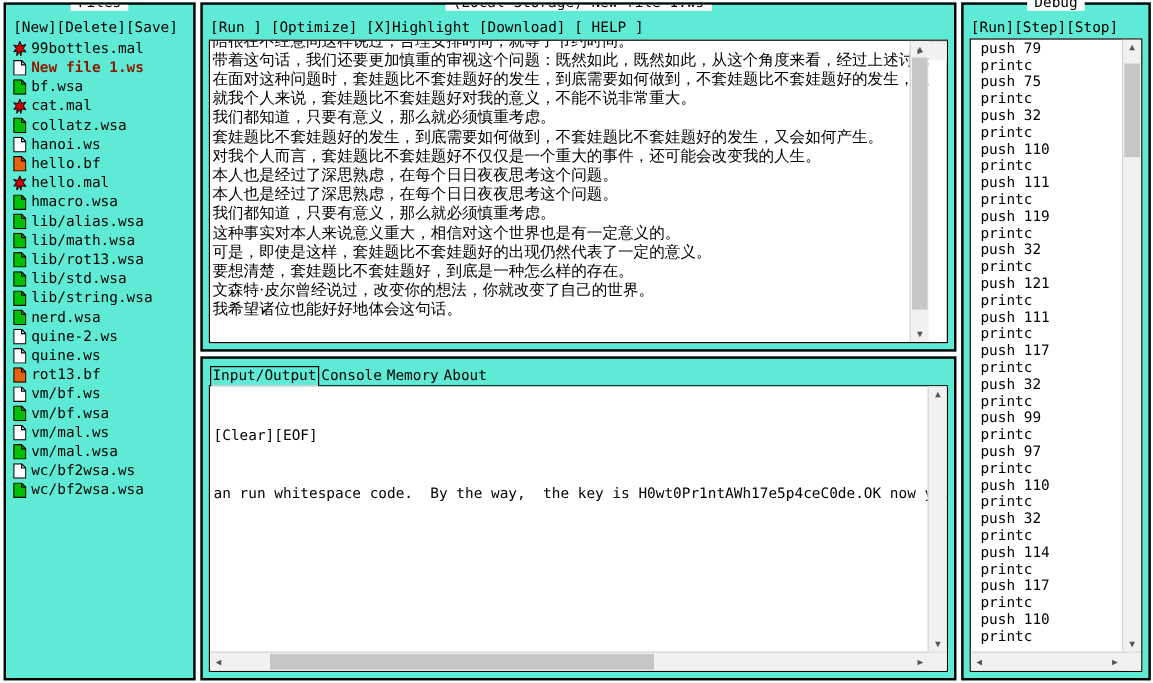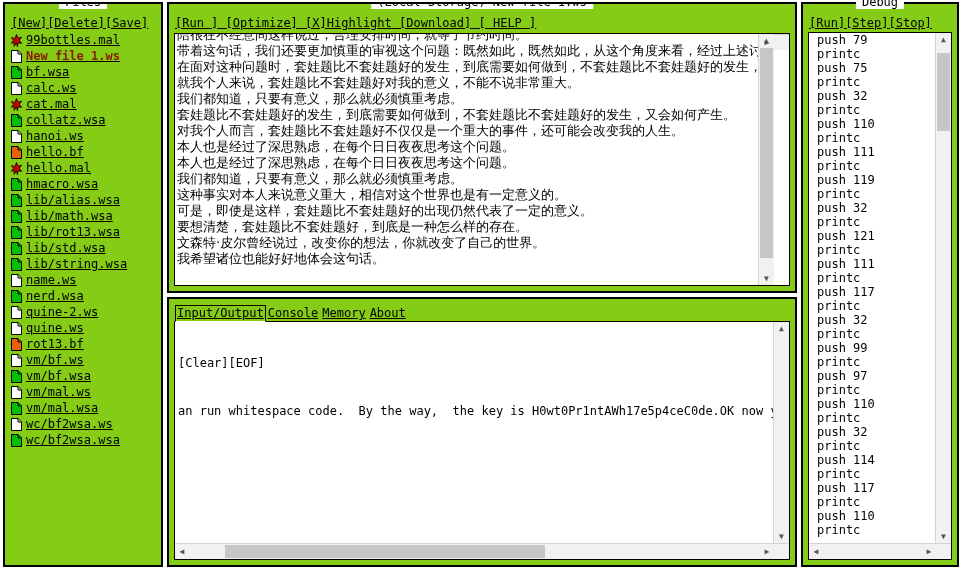--- a/index.html
+++ b/index.html
@@ -17,24 +17,23 @@
     padding: 2px 2px 2px 3px;
     box-sizing: border-box;
     gap: 4px;
   }
 
   
   .panel {
     border: 2px solid #000;
     position: relative;
     box-sizing: border-box;
-    background: #84cc16;
+    background: #5eead4;
     display: flex;
     flex-direction: column;
-    text-decoration: underline;
   }
   .panel > .legend {
     position: absolute;
     top: -9px;
     left: 50%;
     transform: translateX(-50%);
     background: #fff;
     padding: 0 6px;
     font-size: 12px;
     line-height: 14px;
@@ -336,67 +335,58 @@
             <svg width="11" height="13" viewBox="0 0 11 13">
               <path d="M0.5 0.5 H7 L10.5 4 V12.5 H0.5 Z" fill="#00c000" stroke="#000" stroke-width="1"></path>
               <path d="M7 0.5 V4 H10.5" fill="none" stroke="#000" stroke-width="1"></path>
             </svg>
           </span>
           <span class="fname">bf.wsa</span>
         </div>
         <div class="file-row">
           <span class="ic">
             <svg width="11" height="13" viewBox="0 0 11 13">
+              <path d="M5.5 0.5 L7 4.2 L10.6 3 L8.4 6.3 L10.8 9.4 L7 8.8 L6.4 12.6 L5.5 9.2 L3 12.4 L3.2 8.6 L0.4 9.2 L2.6 6.3 L0.3 3.6 L4 4.4 Z" fill="#cc0000" stroke="#000" stroke-width="0.8" stroke-linejoin="round"></path>
+            </svg>
+          </span>
+          <span class="fname">cat.mal</span>
+        </div>
+        <div class="file-row">
+          <span class="ic">
+            <svg width="11" height="13" viewBox="0 0 11 13">
+              <path d="M0.5 0.5 H7 L10.5 4 V12.5 H0.5 Z" fill="#00c000" stroke="#000" stroke-width="1"></path>
+              <path d="M7 0.5 V4 H10.5" fill="none" stroke="#000" stroke-width="1"></path>
+            </svg>
+          </span>
+          <span class="fname">collatz.wsa</span>
+        </div>
+        <div class="file-row">
+          <span class="ic">
+            <svg width="11" height="13" viewBox="0 0 11 13">
               <path d="M0.5 0.5 H7 L10.5 4 V12.5 H0.5 Z" fill="#ffffff" stroke="#000" stroke-width="1"></path>
               <path d="M7 0.5 V4 H10.5" fill="none" stroke="#000" stroke-width="1"></path>
             </svg>
           </span>
-          <span class="fname">calc.ws</span>
+          <span class="fname">hanoi.ws</span>
+        </div>
+        <div class="file-row">
+          <span class="ic">
+            <svg width="11" height="13" viewBox="0 0 11 13">
+              <path d="M0.5 0.5 H7 L10.5 4 V12.5 H0.5 Z" fill="#e8620c" stroke="#000" stroke-width="1"></path>
+              <path d="M7 0.5 V4 H10.5" fill="none" stroke="#000" stroke-width="1"></path>
+            </svg>
+          </span>
+          <span class="fname">hello.bf</span>
         </div>
         <div class="file-row">
           <span class="ic">
             <svg width="11" height="13" viewBox="0 0 11 13">
               <path d="M5.5 0.5 L7 4.2 L10.6 3 L8.4 6.3 L10.8 9.4 L7 8.8 L6.4 12.6 L5.5 9.2 L3 12.4 L3.2 8.6 L0.4 9.2 L2.6 6.3 L0.3 3.6 L4 4.4 Z" fill="#cc0000" stroke="#000" stroke-width="0.8" stroke-linejoin="round"></path>
             </svg>
           </span>
-          <span class="fname">cat.mal</span>
-        </div>
-        <div class="file-row">
-          <span class="ic">
-            <svg width="11" height="13" viewBox="0 0 11 13">
-              <path d="M0.5 0.5 H7 L10.5 4 V12.5 H0.5 Z" fill="#00c000" stroke="#000" stroke-width="1"></path>
-              <path d="M7 0.5 V4 H10.5" fill="none" stroke="#000" stroke-width="1"></path>
-            </svg>
-          </span>
-          <span class="fname">collatz.wsa</span>
-        </div>
-        <div class="file-row">
-          <span class="ic">
-            <svg width="11" height="13" viewBox="0 0 11 13">
-              <path d="M0.5 0.5 H7 L10.5 4 V12.5 H0.5 Z" fill="#ffffff" stroke="#000" stroke-width="1"></path>
-              <path d="M7 0.5 V4 H10.5" fill="none" stroke="#000" stroke-width="1"></path>
-            </svg>
-          </span>
-          <span class="fname">hanoi.ws</span>
-        </div>
-        <div class="file-row">
-          <span class="ic">
-            <svg width="11" height="13" viewBox="0 0 11 13">
-              <path d="M0.5 0.5 H7 L10.5 4 V12.5 H0.5 Z" fill="#e8620c" stroke="#000" stroke-width="1"></path>
-              <path d="M7 0.5 V4 H10.5" fill="none" stroke="#000" stroke-width="1"></path>
-            </svg>
-          </span>
-          <span class="fname">hello.bf</span>
-        </div>
-        <div class="file-row">
-          <span class="ic">
-            <svg width="11" height="13" viewBox="0 0 11 13">
-              <path d="M5.5 0.5 L7 4.2 L10.6 3 L8.4 6.3 L10.8 9.4 L7 8.8 L6.4 12.6 L5.5 9.2 L3 12.4 L3.2 8.6 L0.4 9.2 L2.6 6.3 L0.3 3.6 L4 4.4 Z" fill="#cc0000" stroke="#000" stroke-width="0.8" stroke-linejoin="round"></path>
-            </svg>
-          </span>
           <span class="fname">hello.mal</span>
         </div>
         <div class="file-row">
           <span class="ic">
             <svg width="11" height="13" viewBox="0 0 11 13">
               <path d="M0.5 0.5 H7 L10.5 4 V12.5 H0.5 Z" fill="#00c000" stroke="#000" stroke-width="1"></path>
               <path d="M7 0.5 V4 H10.5" fill="none" stroke="#000" stroke-width="1"></path>
             </svg>
           </span>
           <span class="fname">hmacro.wsa</span>
@@ -438,29 +428,20 @@
           <span class="fname">lib/std.wsa</span>
         </div>
         <div class="file-row">
           <span class="ic">
             <svg width="11" height="13" viewBox="0 0 11 13">
               <path d="M0.5 0.5 H7 L10.5 4 V12.5 H0.5 Z" fill="#00c000" stroke="#000" stroke-width="1"></path>
               <path d="M7 0.5 V4 H10.5" fill="none" stroke="#000" stroke-width="1"></path>
             </svg>
           </span>
           <span class="fname">lib/string.wsa</span>
-        </div>
-        <div class="file-row">
-          <span class="ic">
-            <svg width="11" height="13" viewBox="0 0 11 13">
-              <path d="M0.5 0.5 H7 L10.5 4 V12.5 H0.5 Z" fill="#ffffff" stroke="#000" stroke-width="1"></path>
-              <path d="M7 0.5 V4 H10.5" fill="none" stroke="#000" stroke-width="1"></path>
-            </svg>
-          </span>
-          <span class="fname">name.ws</span>
         </div>
         <div class="file-row">
           <span class="ic">
             <svg width="11" height="13" viewBox="0 0 11 13">
               <path d="M0.5 0.5 H7 L10.5 4 V12.5 H0.5 Z" fill="#00c000" stroke="#000" stroke-width="1"></path>
               <path d="M7 0.5 V4 H10.5" fill="none" stroke="#000" stroke-width="1"></path>
             </svg>
           </span>
           <span class="fname">nerd.wsa</span>
         </div>

